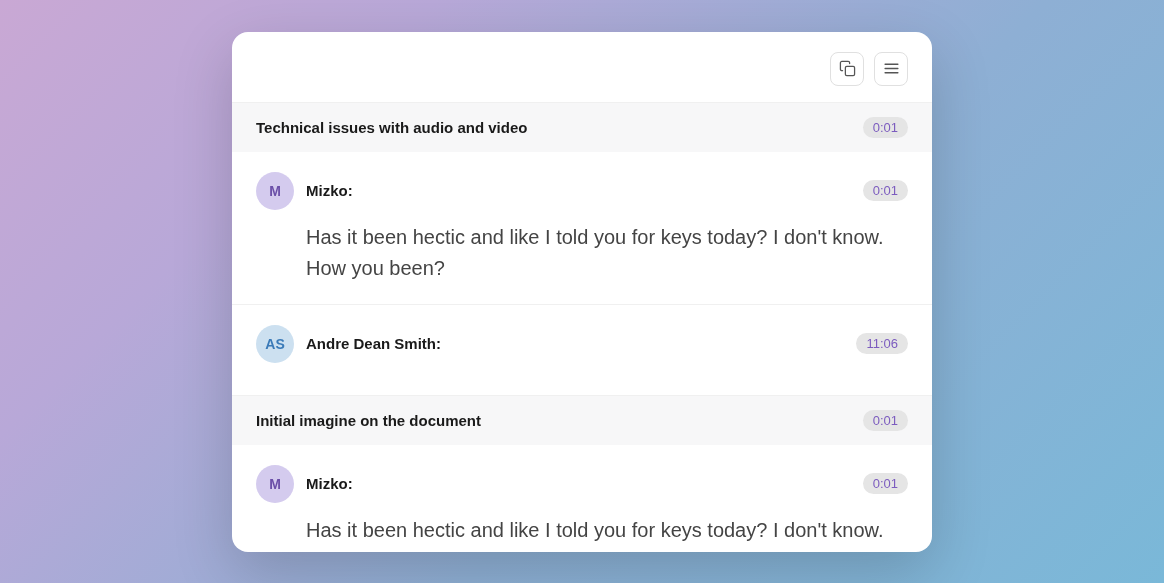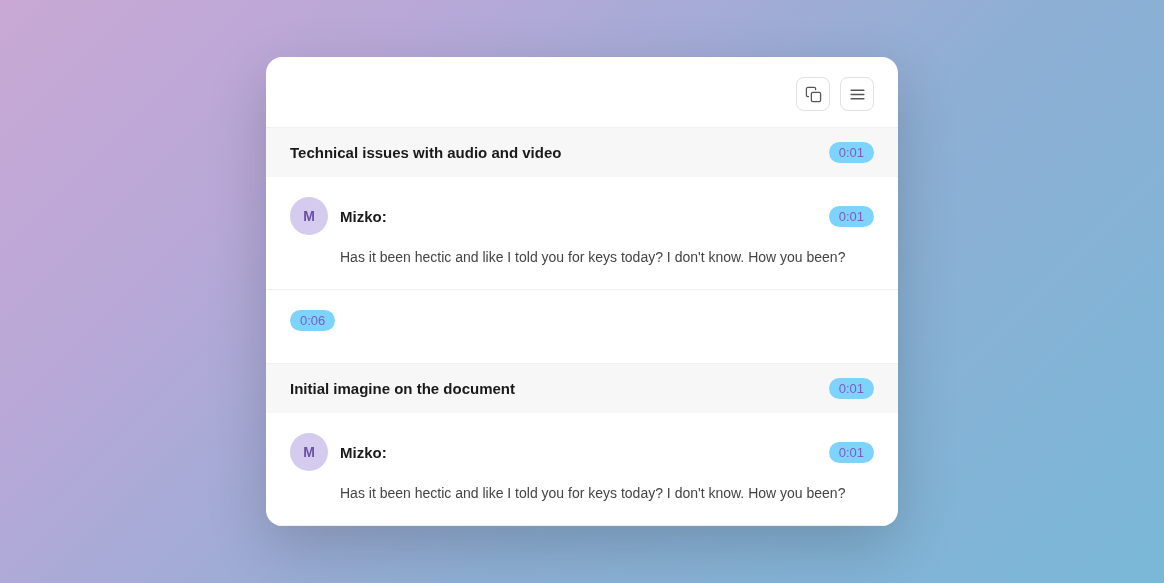--- a/index.html
+++ b/index.html
@@ -9,21 +9,21 @@
       height: 583px;
       overflow: hidden;
       font-family: -apple-system, BlinkMacSystemFont, 'Segoe UI', sans-serif;
       background: linear-gradient(135deg, #c9a8d4 0%, #b8a8d8 25%, #8eafd4 60%, #7ab8d8 100%);
       display: flex;
       align-items: center;
       justify-content: center;
     }
 
     .card {
-      width: 632px;
+      width: 700px;
       max-height: 520px;
       background: #ffffff;
       border-radius: 16px;
       box-shadow: 0 20px 60px rgba(0,0,0,0.18);
       overflow: hidden;
       display: flex;
       flex-direction: column;
     }
 
     .header {
@@ -94,21 +94,21 @@
 
     .section-title {
       font-size: 15px;
       font-weight: 700;
       color: #1a1a1a;
     }
 
     .timestamp {
       font-size: 13px;
       color: #7c5cbf;
-      background: #7dd3fc;
+      background: #e5e5e5;
       border-radius: 20px;
       padding: 3px 10px;
       font-weight: 500;
     }
 
     .message-block {
       padding: 20px 24px;
       border-bottom: 1px solid #f0f0f0;
     }
 
@@ -144,21 +144,21 @@
       color: #3a7ab8;
     }
 
     .author-name {
       font-size: 15px;
       font-weight: 700;
       color: #1a1a1a;
     }
 
     .message-text {
-      font-size: 14px;
+      font-size: 20px;
       color: #444;
       line-height: 1.55;
       padding-left: 50px;
     }
   </style>
 </head>
 <body>
 
 <div class="card">
   <div class="header">
@@ -193,21 +193,25 @@
         <div class="message-author">
           <div class="avatar m">M</div>
           <span class="author-name">Mizko:</span>
         </div>
         <span class="timestamp">0:01</span>
       </div>
       <div class="message-text">Has it been hectic and like I told you for keys today? I don't know. How you been?</div>
     </div>
       <div class="message-block">
       <div class="message-header">
-        <span class="timestamp">0:06</span>
+        <div class="message-author">
+          <div class="avatar as">AS</div>
+          <span class="author-name">Andre Dean Smith:</span>
+        </div>
+        <span class="timestamp">11:06</span>
       </div>
     </div>
       <div class="section-header">
     <span class="section-title">Initial imagine on the document</span>
     <span class="timestamp">0:01</span>
   </div>
       <div class="message-block">
       <div class="message-header">
         <div class="message-author">
           <div class="avatar m">M</div>

